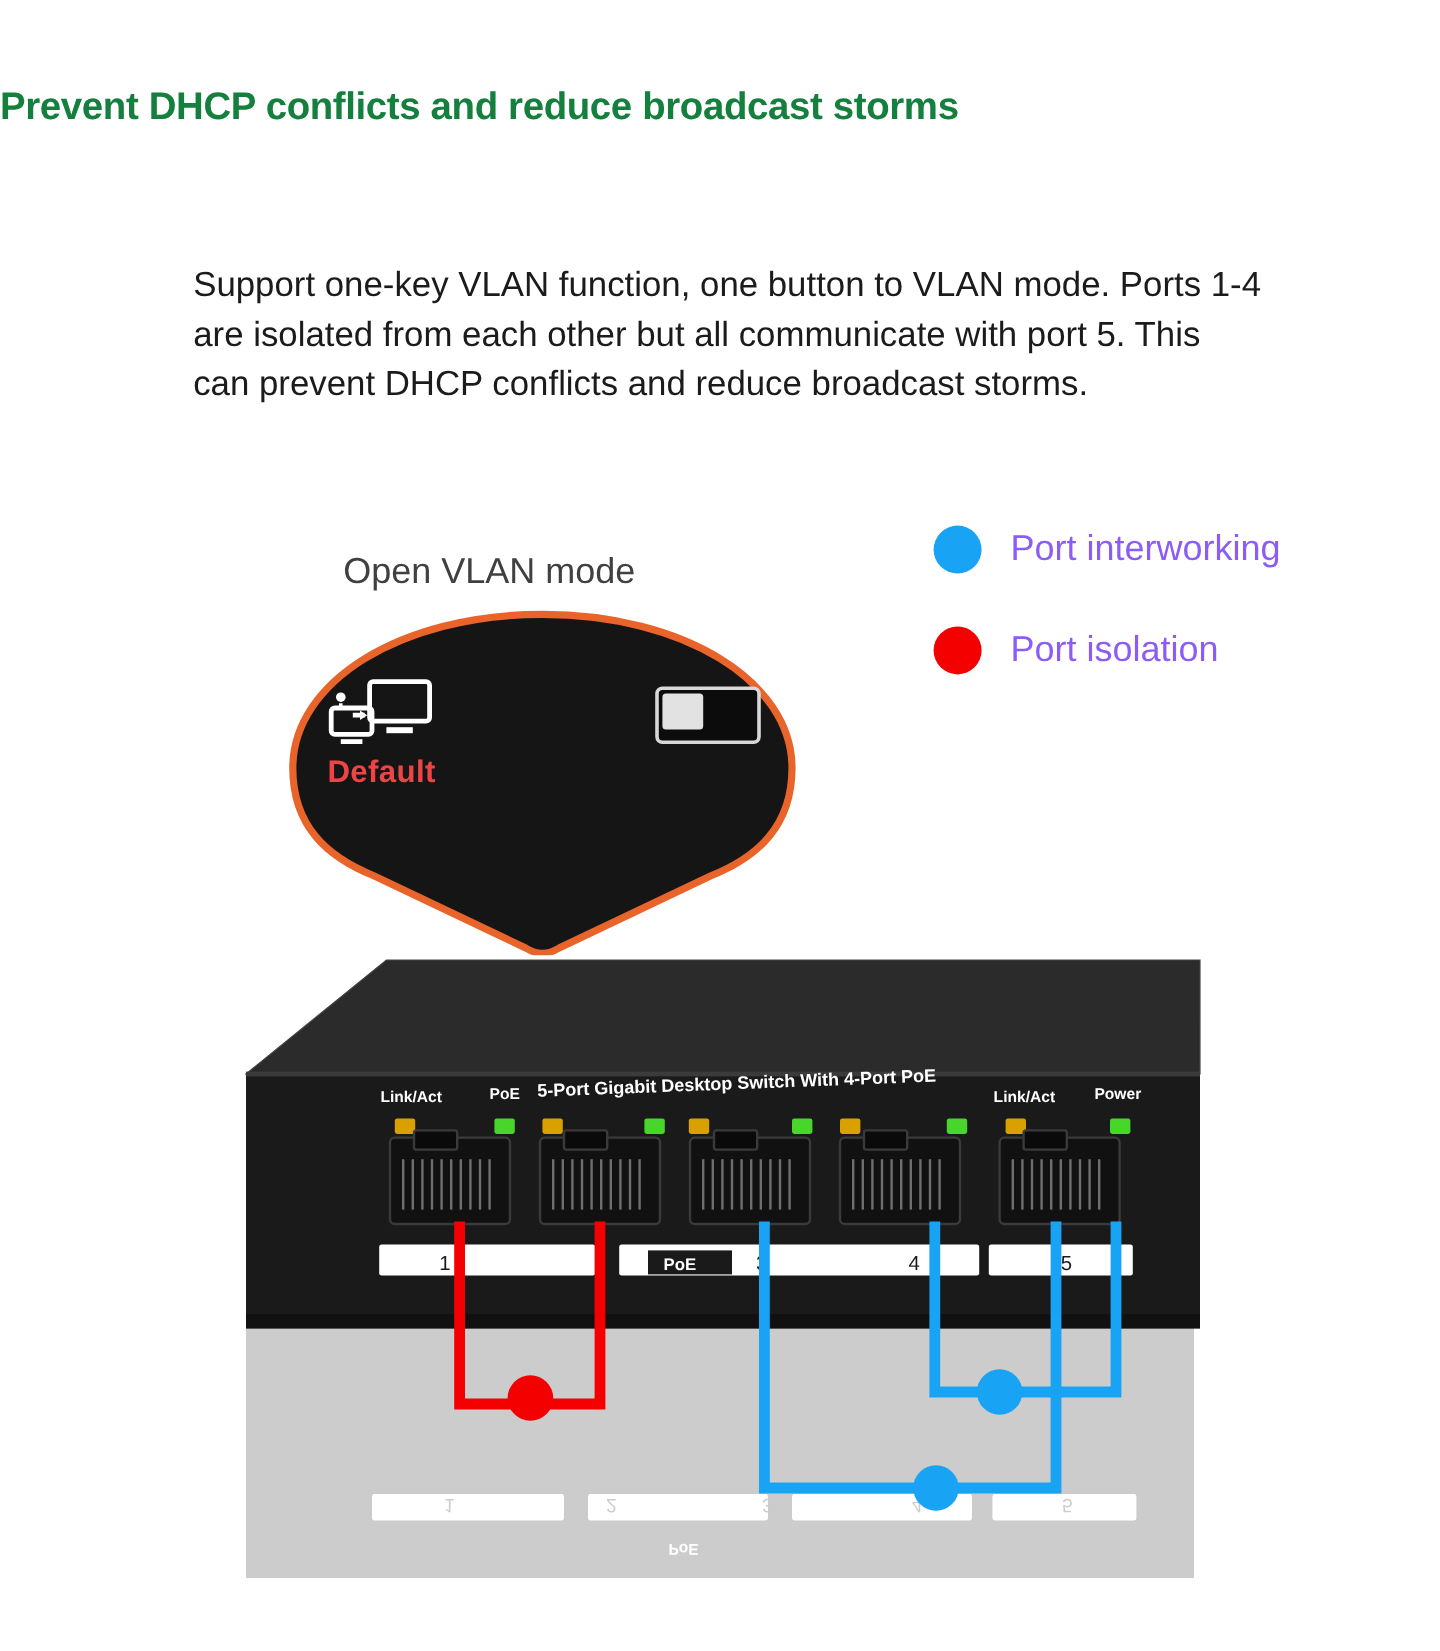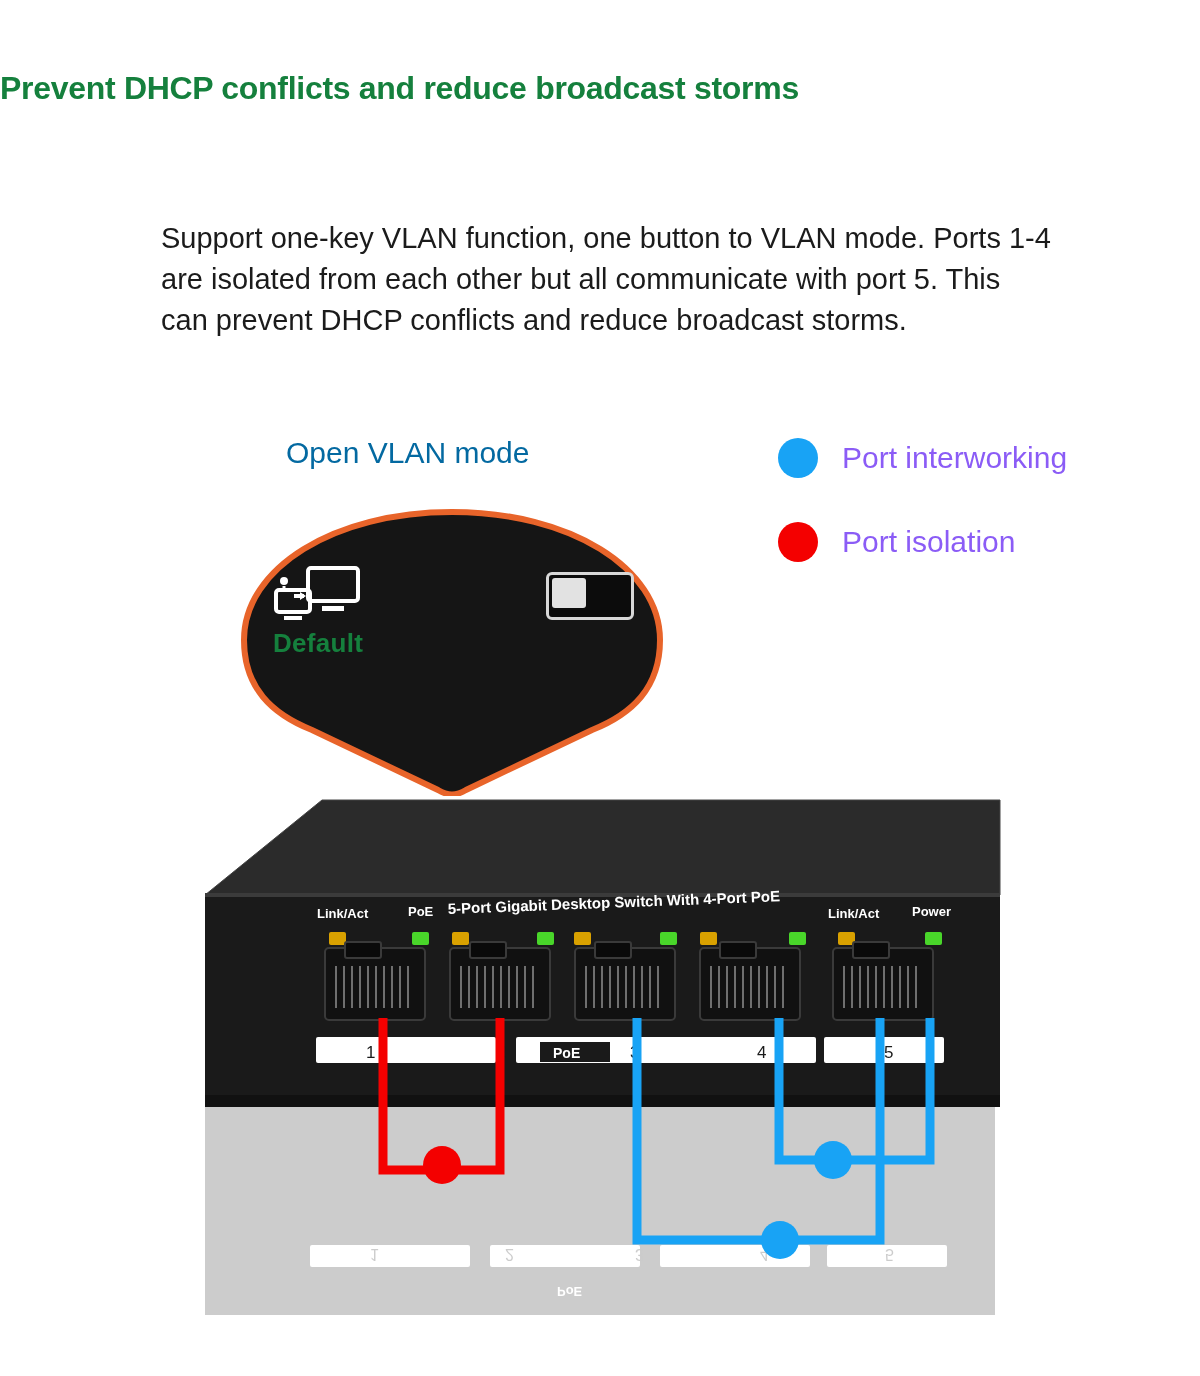--- a/index.html
+++ b/index.html
@@ -37,24 +37,24 @@
     width: 890px;
     font-size: 29px;
     line-height: 1.42;
     color: #1b1b1b;
     margin-left: 13px;
   }
 
   
   #vlan-mode-label {
     position: absolute;
-    top: 436px;
+    top: 460px;
     left: 286px;
     font-size: 30px;
-    color: #0369a1;
+    color: #404040;
   }
 
   .legend-row {
     position: absolute;
     display: flex;
     align-items: center;
   }
   #legend-interworking { top: 438px; left: 778px; }
   #legend-isolation    { top: 522px; left: 778px; }
 
@@ -97,21 +97,21 @@
   }
   .callout-item {
     display: flex;
     flex-direction: column;
     align-items: center;
     color: #ffffff;
   }
   .callout-label {
     font-size: 26px;
     font-weight: bold;
-    color: #15803d;
+    color: #ef4444;
     margin-top: 4px;
     letter-spacing: 0.3px;
   }
   .switch-toggle {
     width: 82px;
     height: 42px;
     border: 3px solid #d8d8d8;
     border-radius: 6px;
     background: #0c0c0c;
     position: relative;

